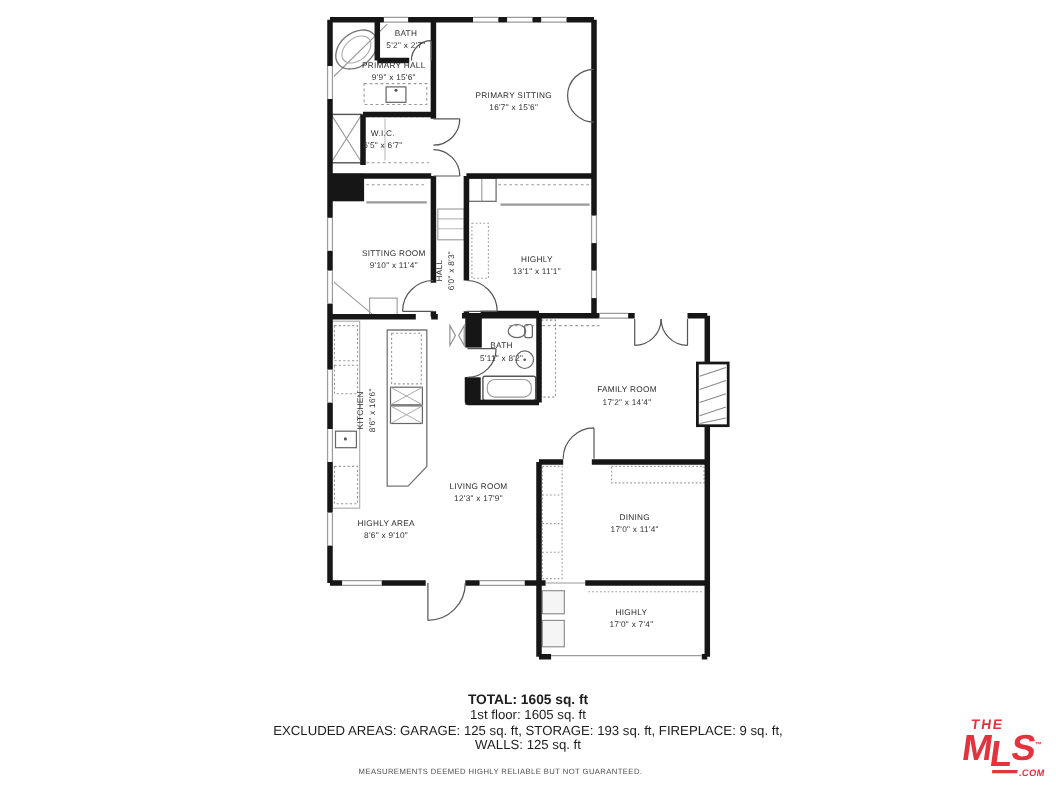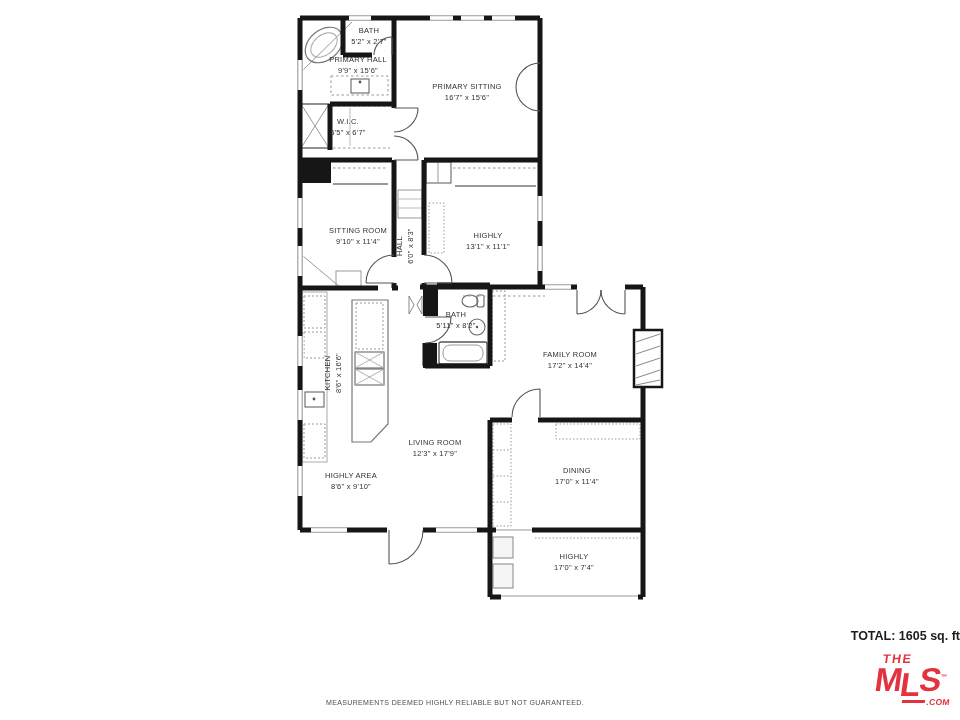--- a/index.html
+++ b/index.html
@@ -3,21 +3,21 @@
 <meta charset="utf-8">
 <style>
   html,body{margin:0;padding:0;background:#fff;}
   .stage{position:relative;width:960px;height:720px;background:#ffffff;overflow:hidden;
          font-family:"Liberation Sans",sans-serif;}
   svg{position:absolute;left:0;top:0;}
   .room-label{position:absolute;transform:translate(-50%,-50%);text-align:center;
               font-size:7.5px;line-height:1.5;color:#303030;letter-spacing:.25px;white-space:nowrap;}
   .room-label.rot{transform:translate(-50%,-50%) rotate(-90deg);}
   .room-label .nm,.room-label .dm{display:block;}
-  .summary{position:absolute;left:0;top:630px;width:960px;text-align:right;
+  .summary{position:absolute;left:0;top:630px;width:960px;text-align:center;
            font-size:12px;line-height:13.8px;color:#1c1c1c;}
   .summary .total{font-weight:bold;font-size:12.5px;}
   .disclaimer{position:absolute;left:0;top:699px;width:960px;text-align:center;
               font-size:7px;color:#4d4d4d;letter-spacing:.35px;transform:translateX(-25px);}
   .mls-logo{position:absolute;left:875px;top:652px;width:80px;height:64px;color:#e2333e;}
   .mls-inner{transform:skewX(-8deg);}
   .logo-the{font-size:12.5px;font-weight:bold;letter-spacing:1.5px;margin-left:5px;}
   .logo-mls{font-size:33px;font-weight:bold;letter-spacing:-1.5px;line-height:.8;margin-top:1px;}
   .lg-l{display:inline-block;transform:translateY(5px);}
   .tm{font-size:6.5px;font-weight:bold;vertical-align:super;}
@@ -223,20 +223,23 @@
       <span class="nm">DINING</span>
       <span class="dm">17'0" x 11'4"</span>
     </div>
   <div class="room-label" style="left:574px;top:562px">
       <span class="nm">HIGHLY</span>
       <span class="dm">17'0" x 7'4"</span>
     </div>
 
   <div class="summary">
     <div class="total">TOTAL: 1605 sq. ft</div>
+    <div>1st floor: 1605 sq. ft</div>
+    <div>EXCLUDED AREAS: GARAGE: 125 sq. ft, STORAGE: 193 sq. ft, FIREPLACE: 9 sq. ft,</div>
+    <div>WALLS: 125 sq. ft</div>
   </div>
   <div class="disclaimer">MEASUREMENTS DEEMED HIGHLY RELIABLE BUT NOT GUARANTEED.</div>
 
   <div class="mls-logo">
     <div class="mls-inner">
       <div class="logo-the">THE</div>
       <div class="logo-mls"><span>M</span><span class="lg-l">L</span><span>S</span><span class="tm">™</span></div>
       <div class="logo-bottom">
         <span class="logo-bar"></span>
         <span class="logo-com">.COM</span>

